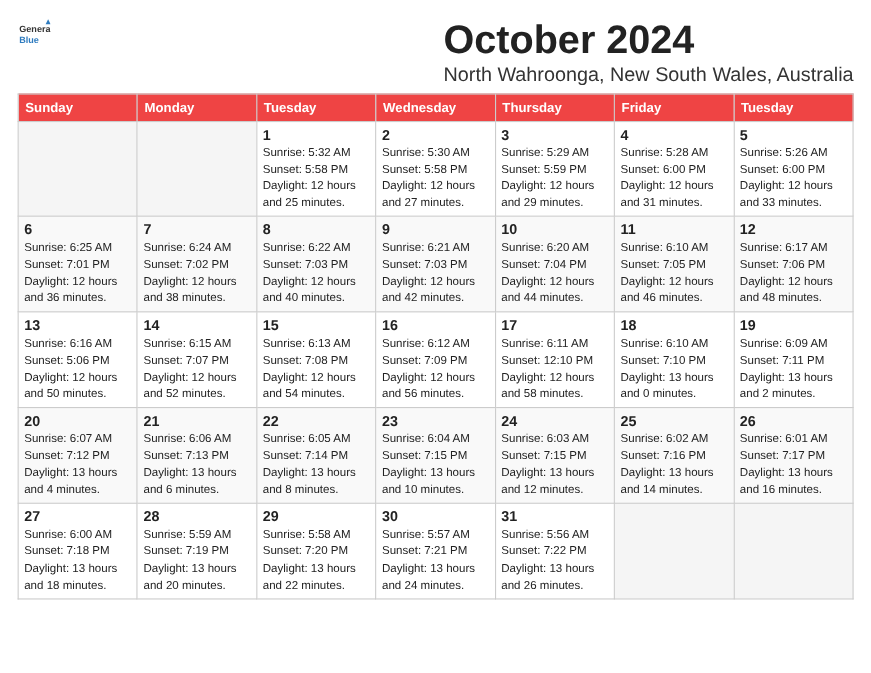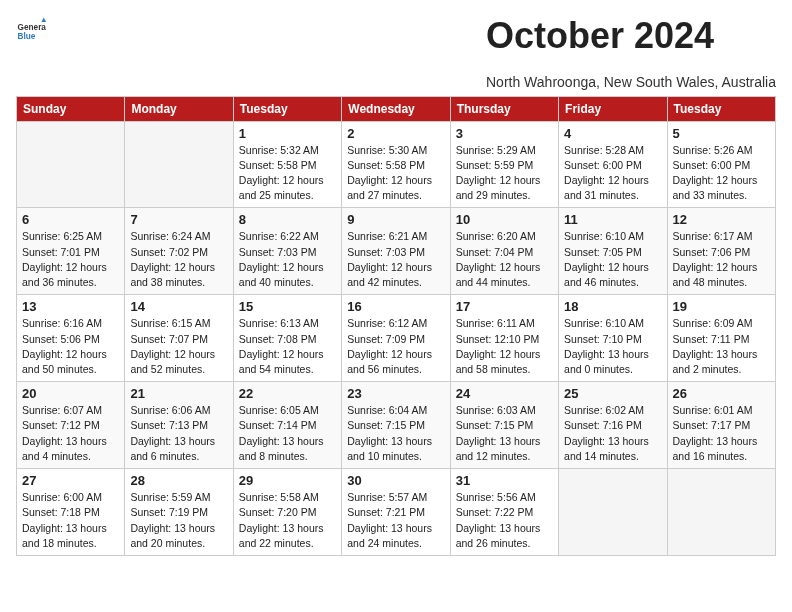--- a/index.html
+++ b/index.html
@@ -28,32 +28,32 @@
     .title-area {
       text-align: left;
     }
     .month-title {
       font-size: 36px;
       font-weight: bold;
       color: #222;
       line-height: 1.1;
     }
     .subtitle {
-      font-size: 14px;
+      font-size: 18px;
       color: #333;
-      margin-top: 18px;
+      margin-top: 2px;
     }
     .calendar {
       width: 100%;
       border-collapse: collapse;
       margin-top: 6px;
       font-size: 11px;
     }
     .calendar th {
-      background-color: #b91c1c;
+      background-color: #ef4444;
       color: #fff;
       text-align: left;
       padding: 5px 6px;
       font-size: 12px;
       border: 1px solid #ccc;
     }
     .calendar td {
       border: 1px solid #ccc;
       vertical-align: top;
       padding: 4px 5px;

